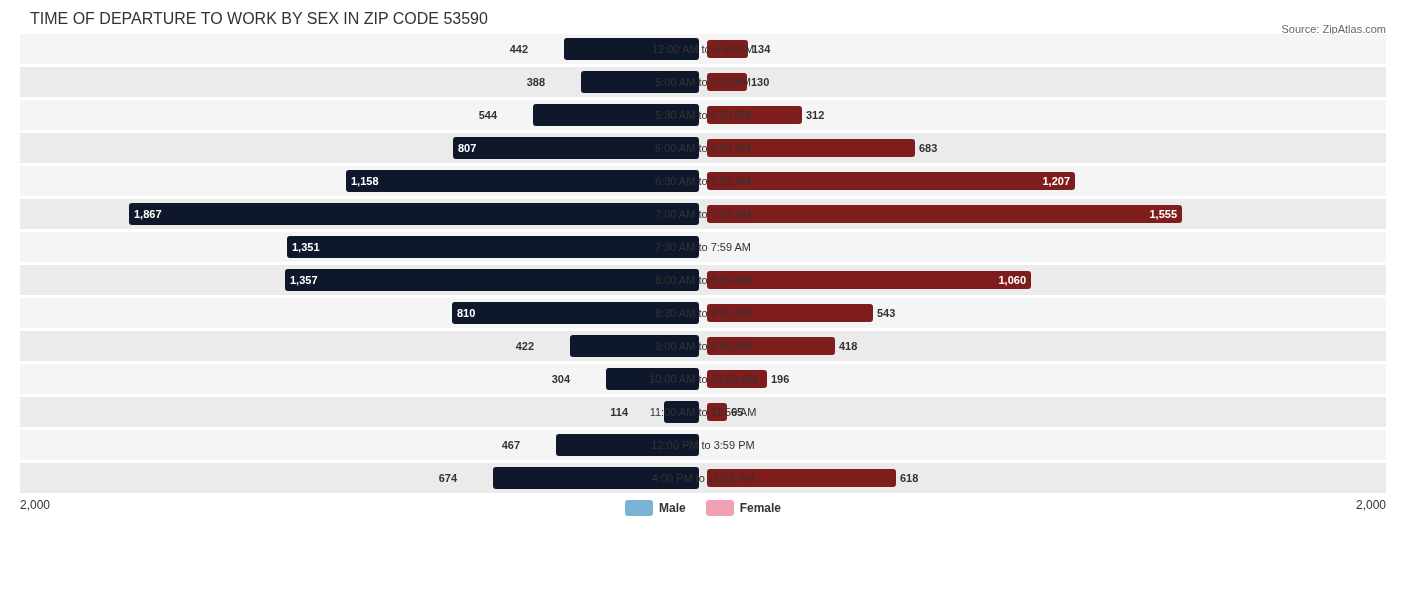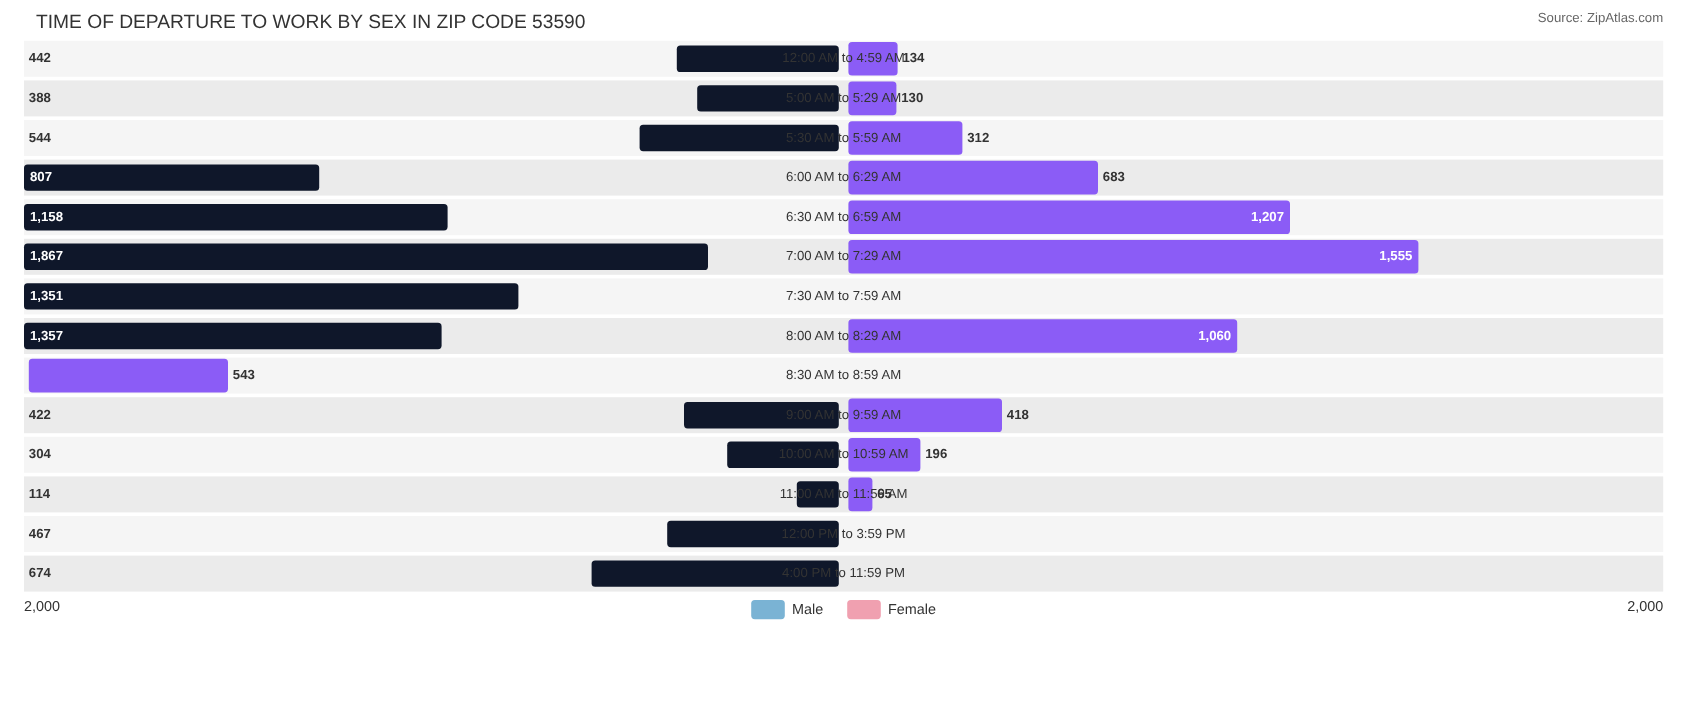--- a/index.html
+++ b/index.html
@@ -18,21 +18,21 @@
     }
     .chart-title {
       font-size: 16px;
       font-weight: normal;
       color: #333;
       margin-bottom: 6px;
       padding-left: 10px;
     }
     .source-text {
       position: absolute;
-      top: 9px;
+      top: 23px;
       right: 20px;
       font-size: 11px;
       color: #666;
     }
     .chart-area {
       position: relative;
       width: 100%;
       height: calc(100% - 80px);
       margin-top: 5px;
     }
@@ -46,45 +46,46 @@
     .row:nth-child(odd) {
       background: #f5f5f5;
     }
     .row:nth-child(even) {
       background: #ebebeb;
     }
     .left-section {
       width: 50%;
       display: flex;
       align-items: center;
-      justify-content: space-between;
+      justify-content: flex-end;
       padding-right: 4px;
       height: 100%;
+      gap: 32px;
     }
     .right-section {
       width: 50%;
       display: flex;
       align-items: center;
       justify-content: flex-start;
       padding-left: 4px;
       height: 100%;
     }
     .bar-male {
       background: #0f172a;
       height: 22px;
       border-radius: 3px;
       display: flex;
       align-items: center;
       justify-content: flex-start;
       padding-left: 5px;
       min-width: 2px;
     }
     .bar-female {
-      background: #8b5cf6;
-      height: 28px;
+      background: #7f1d1d;
+      height: 18px;
       border-radius: 3px;
       display: flex;
       align-items: center;
       justify-content: flex-end;
       padding-right: 5px;
       min-width: 2px;
     }
     .bar-label-outside {
       font-size: 11px;
       color: #333;
@@ -126,20 +127,21 @@
       align-items: center;
       gap: 20px;
       margin-top: 6px;
     }
     .legend-item {
       display: flex;
       align-items: center;
       gap: 6px;
       font-size: 12px;
       color: #333;
+      font-weight: bold;
     }
     .legend-box {
       width: 28px;
       height: 16px;
       border-radius: 3px;
     }
     .bottom-area {
       display: flex;
       justify-content: space-between;
       align-items: center;
@@ -229,32 +231,37 @@
       <div class="row">
         <div class="left-section">
           <div class="bar-male" style="width: 412px;">
             <span class="bar-label-inside">1,351</span>
           </div>
         </div>
         <div class="time-label">7:30 AM to 7:59 AM</div>
       </div>
       <div class="row">
         <div class="left-section">
-          <div class="bar-male" style="width: 348px;">
+          <div class="bar-male" style="width: 414px;">
             <span class="bar-label-inside">1,357</span>
           </div>
         </div>
         <div class="time-label">8:00 AM to 8:29 AM</div>
         <div class="right-section">
           <div class="bar-female" style="width: 324px;">
             <span class="bar-label-inside">1,060</span>
           </div>
         </div>
       </div>
       <div class="row">
+        <div class="left-section">
+          <div class="bar-male" style="width: 247px;">
+            <span class="bar-label-inside">810</span>
+          </div>
+        </div>
         <div class="time-label">8:30 AM to 8:59 AM</div>
         <div class="right-section">
           <div class="bar-female" style="width: 166px;"></div>
           <span class="bar-label-outside right-val">543</span>
         </div>
       </div>
       <div class="row">
         <div class="left-section">
           <span class="bar-label-outside left-val">422</span>
           <div class="bar-male" style="width: 129px;"></div>
@@ -293,20 +300,24 @@
           <div class="bar-male" style="width: 143px;"></div>
         </div>
         <div class="time-label">12:00 PM to 3:59 PM</div>
       </div>
       <div class="row">
         <div class="left-section">
           <span class="bar-label-outside left-val">674</span>
           <div class="bar-male" style="width: 206px;"></div>
         </div>
         <div class="time-label">4:00 PM to 11:59 PM</div>
+        <div class="right-section">
+          <div class="bar-female" style="width: 189px;"></div>
+          <span class="bar-label-outside right-val">618</span>
+        </div>
       </div>
     </div>
 
   <div class="bottom-area">
     <div class="axis-label">2,000</div>
     <div class="legend">
       <div class="legend-item">
         <div class="legend-box" style="background:#7ab3d4;"></div>
         <span>Male</span>
       </div>

